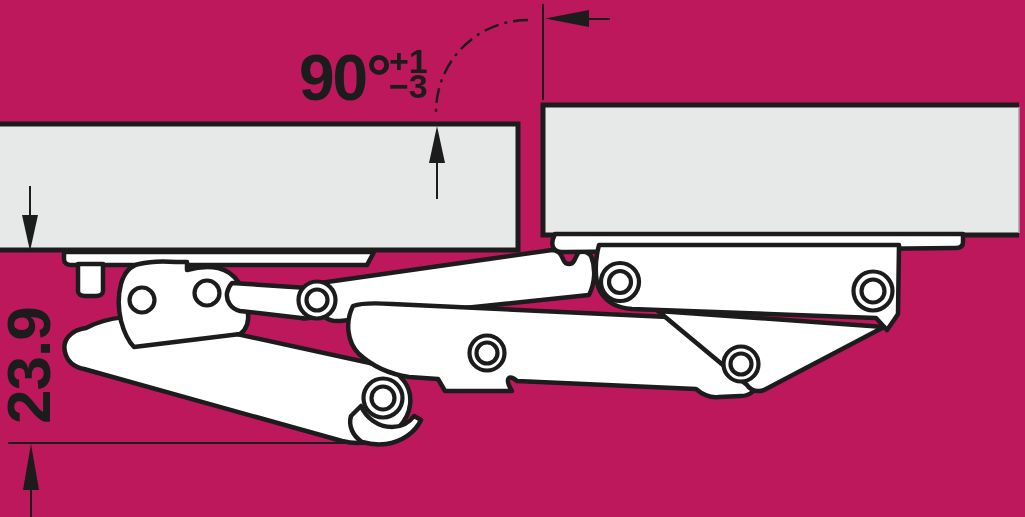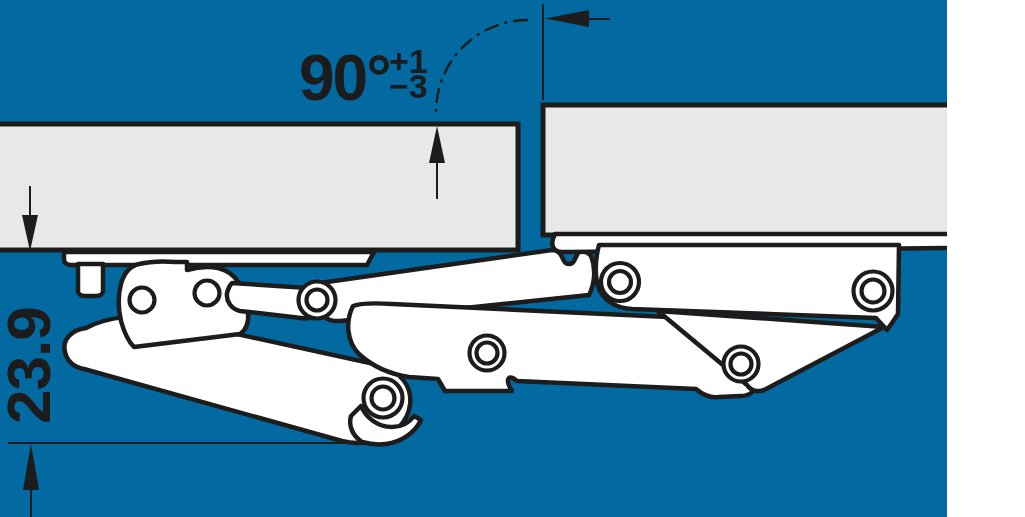--- a/index.html
+++ b/index.html
@@ -1,20 +1,20 @@
 <!DOCTYPE html>
 <html><head>
 <meta charset="utf-8">
 <style>
   html, body { margin: 0; padding: 0; background: #ffffff; }
   .canvas {
     position: relative;
-    width: 947px;
+    width: 1025px;
     height: 517px;
-    background: #0369a1;
+    background: #be185d;
     overflow: hidden;
     font-family: "Liberation Sans", sans-serif;
   }
   svg { display: block; }
   .mech   { fill: #ffffff; stroke-width: 4.5; stroke-linejoin: round; }
   .pivot  { fill: #ffffff; stroke-width: 4.2; }
   .panel  { stroke-width: 5; }
   .thinln { fill: none; stroke-width: 2; }
   .arcln  { fill: none; stroke-width: 2.4; stroke-dasharray: 15 6 3 6; }
   .ahead  { stroke: none; }

